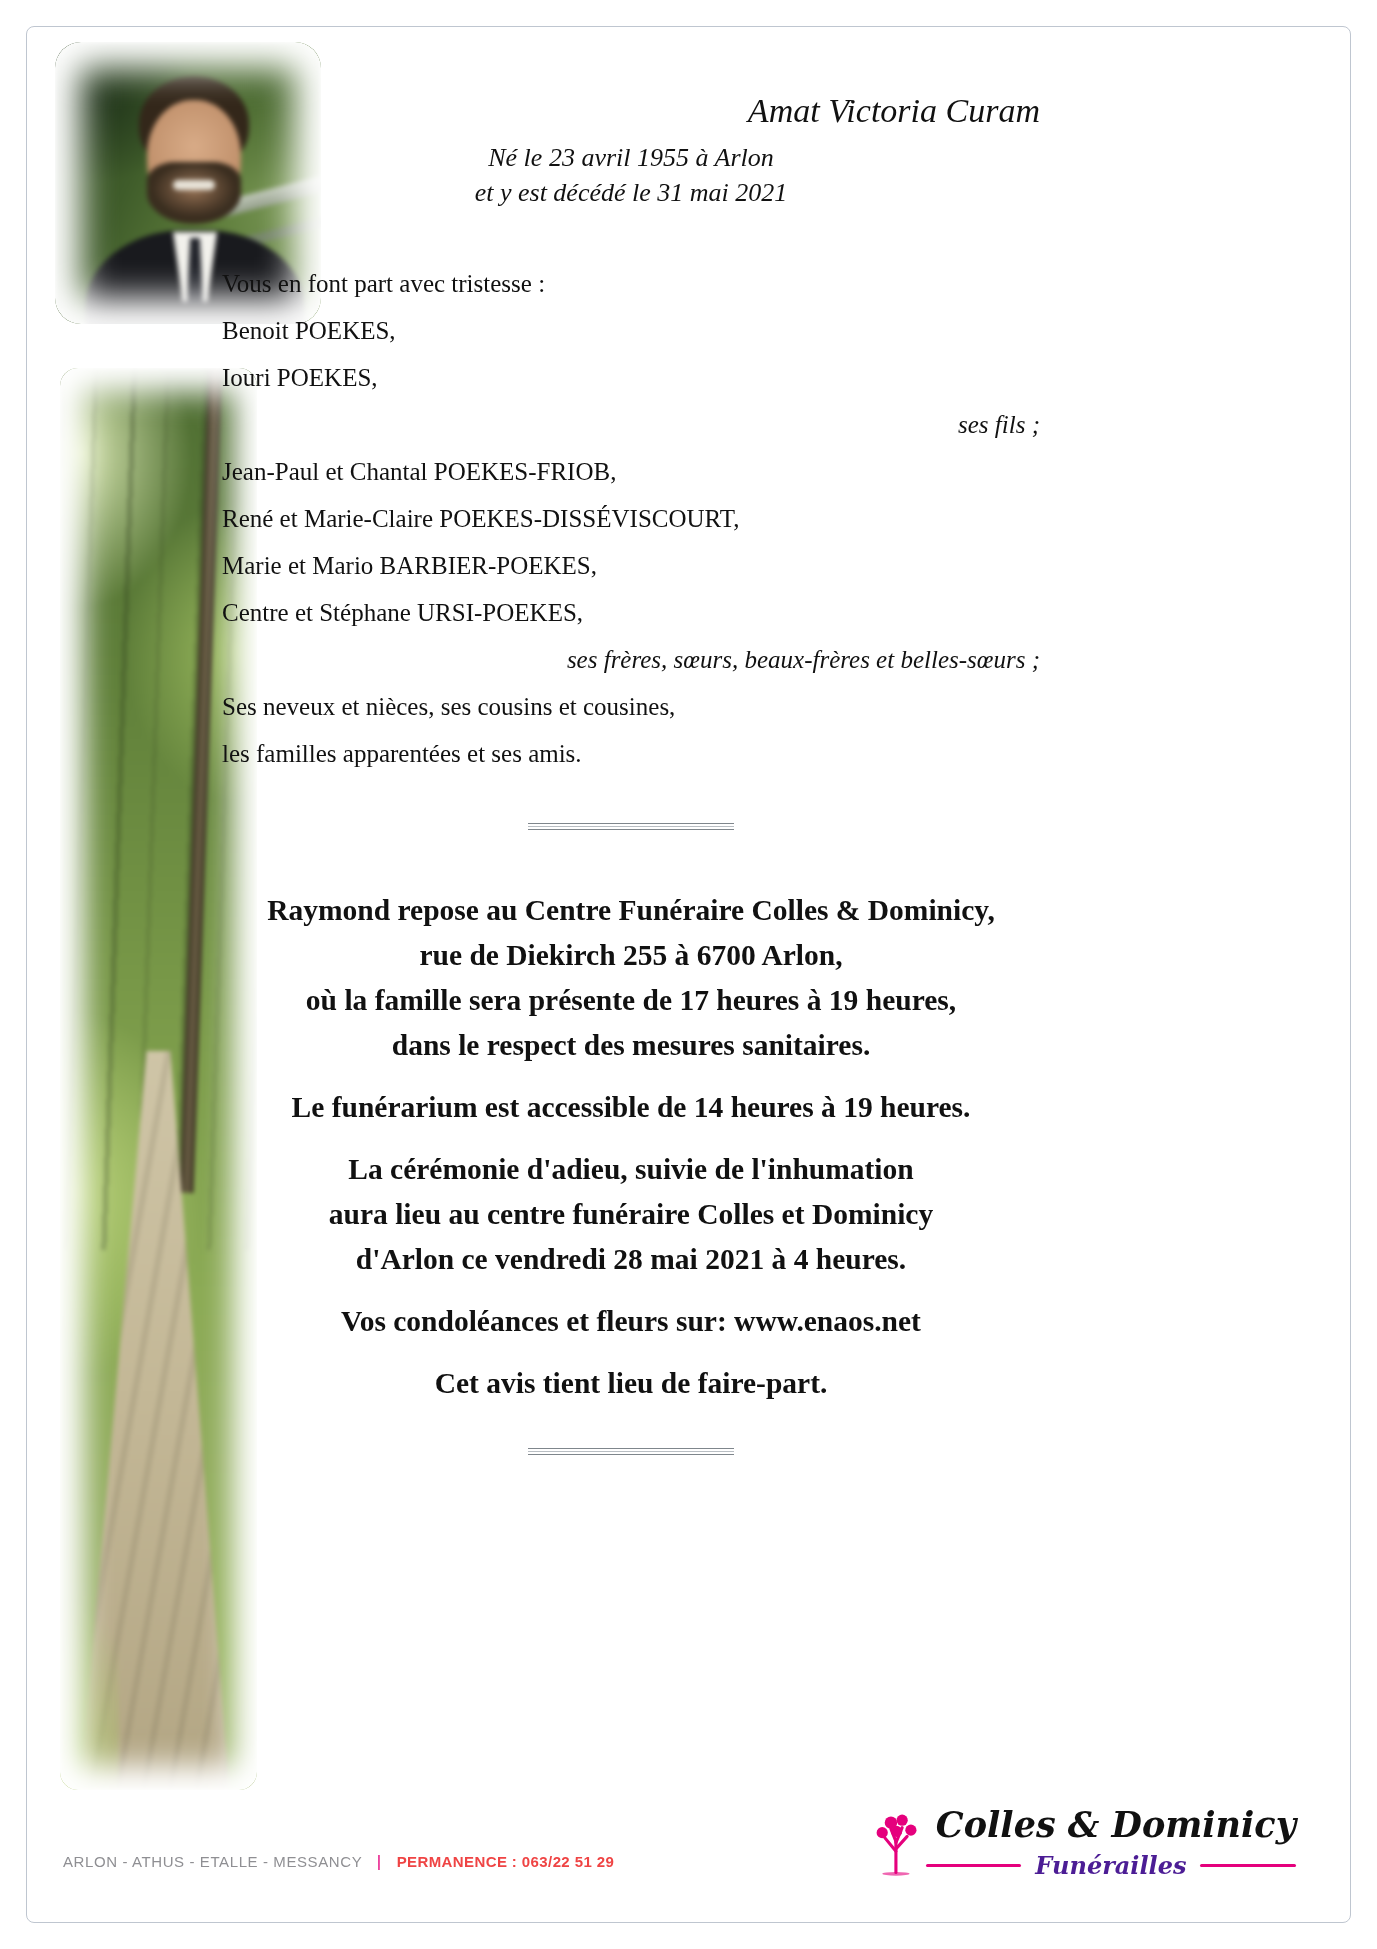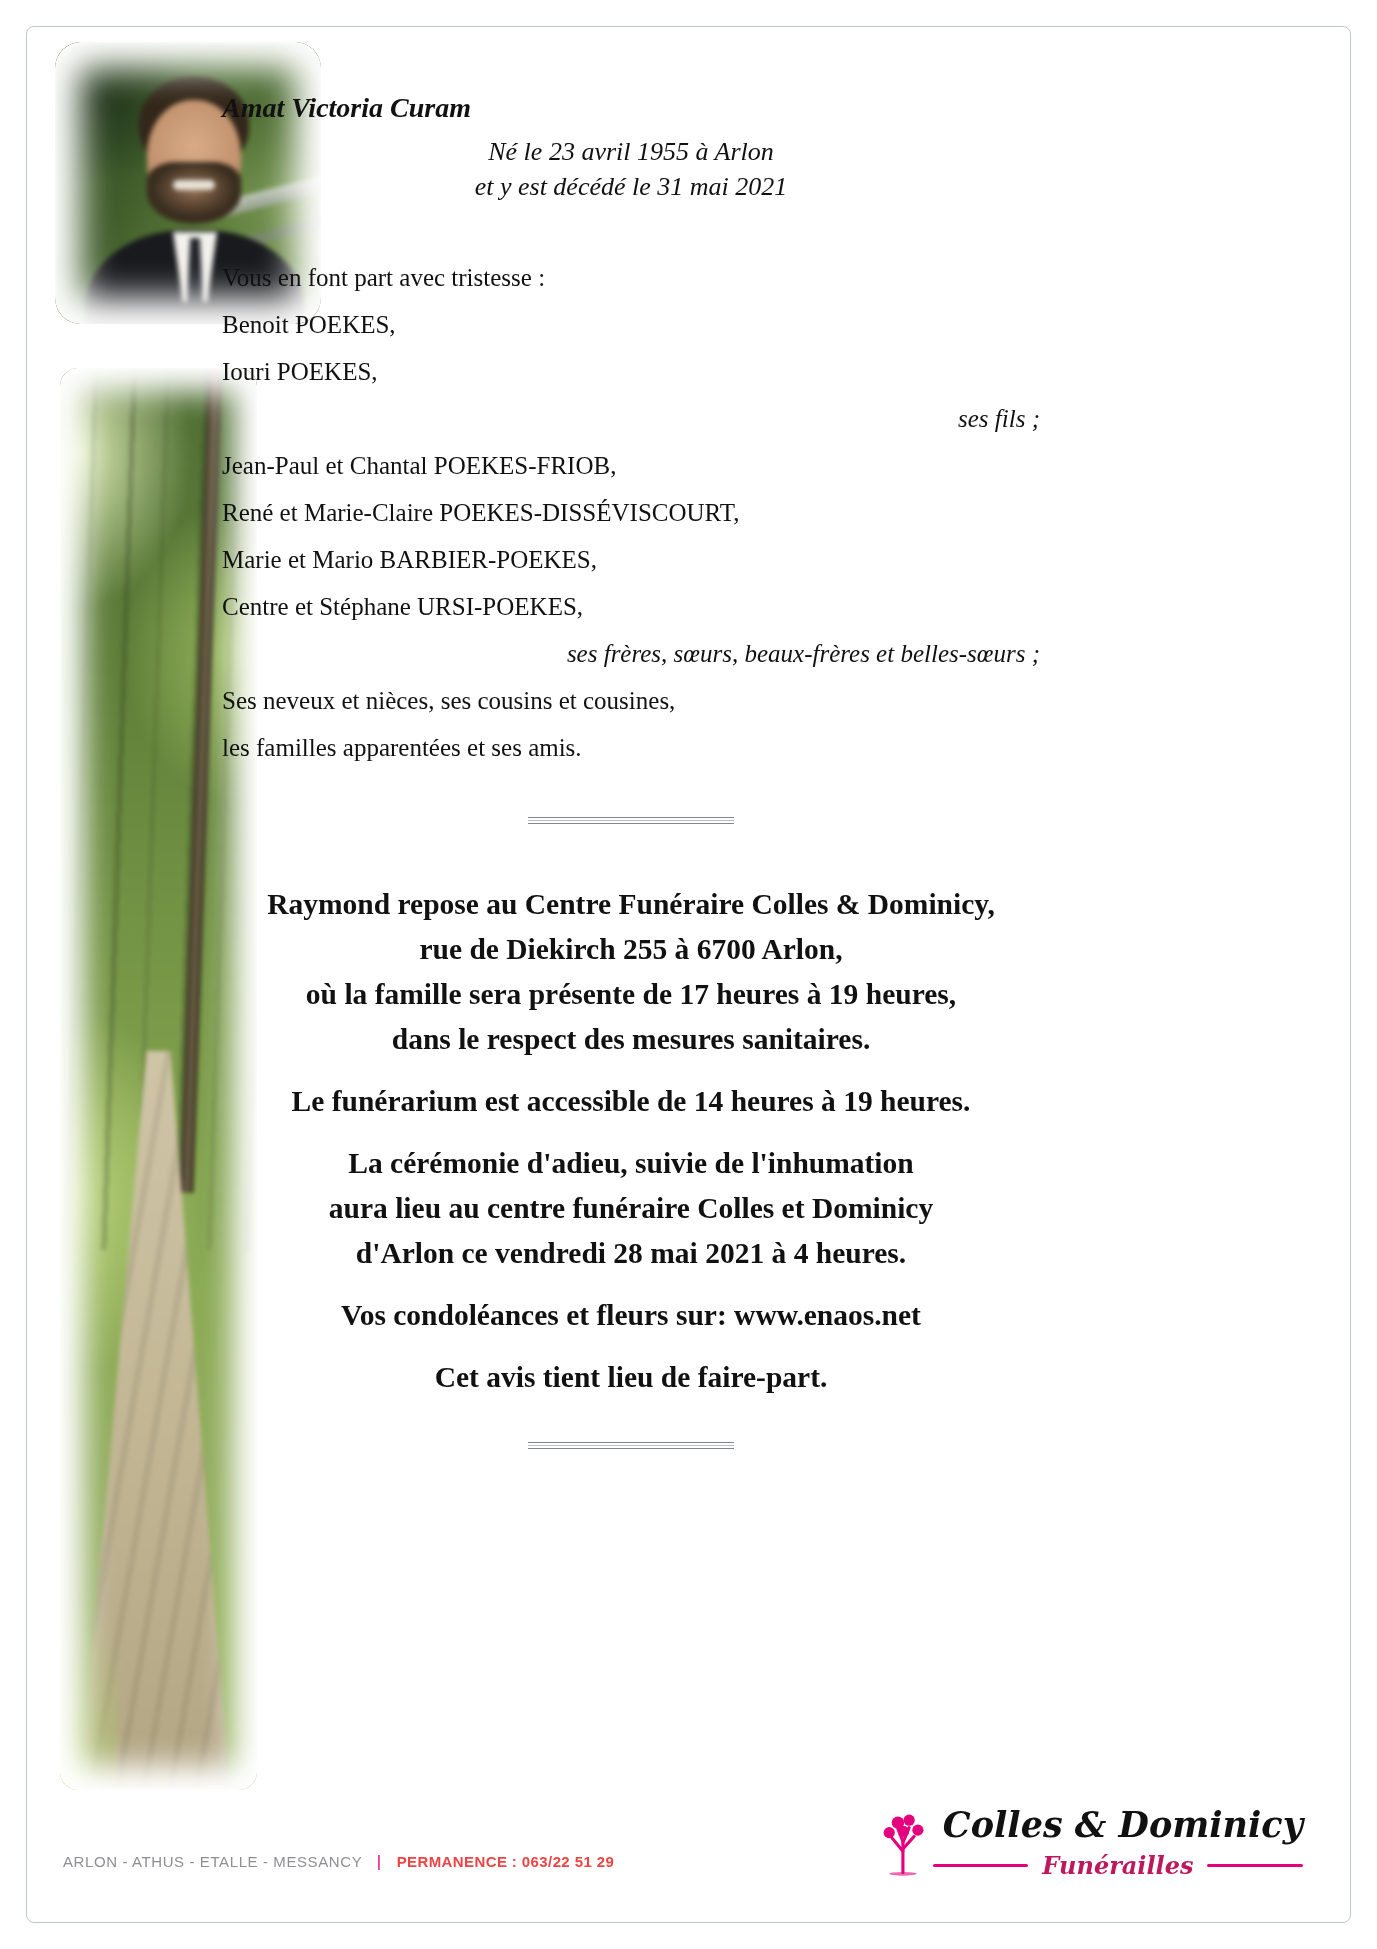--- a/index.html
+++ b/index.html
@@ -62,21 +62,21 @@
   }
   .s-path-shade{position:absolute;left:0;bottom:0;width:100%;height:52%;
     background:repeating-linear-gradient(100deg, rgba(90,84,62,.25) 0 6px, rgba(0,0,0,0) 6px 26px);
     clip-path:polygon(44% 0, 56% 0, 86% 100%, 10% 100%);opacity:.6;}
   .s-grassedge{position:absolute;left:0;bottom:0;width:30%;height:40%;
     background:radial-gradient(120px 260px at 0% 100%, #a9c665 0%, rgba(169,198,101,0) 75%);}
   .s-feather{position:absolute;inset:0;box-shadow:inset 0 0 30px 24px #ffffff;border-radius:18px;}
 
   
   .content{position:absolute;left:222px;top:78px;width:818px;}
-  .motto{font-style:italic;font-size:28px;margin:14px 0 0 0;font-weight:bold;}
+  .motto{font-style:italic;font-size:34px;text-align:right;margin:14px 0 0 0;}
   .title{font-weight:bold;font-size:47px;text-align:center;margin:86px 0 0 0;letter-spacing:.5px;}
   .subtitle{font-style:italic;font-size:26px;text-align:center;line-height:1.35;margin-top:10px;}
 
   .names{margin-top:50px;font-size:25px;}
   .names p{margin:0;line-height:47px;}
   .right-label{font-style:italic;text-align:right;}
 
   .divider{width:206px;height:5px;margin:46px auto 0 auto;
     border-top:1px solid #7f868c;border-bottom:1px solid #7f868c;
     background:linear-gradient(180deg,rgba(0,0,0,0) 40%, #b9bec3 40%, #b9bec3 60%, rgba(0,0,0,0) 60%);}
@@ -88,29 +88,29 @@
 
   
   .footer-left{
     position:absolute;left:63px;top:1852px;
     font-family:"Liberation Sans","DejaVu Sans",sans-serif;font-size:15px;color:#8f8f93;
     letter-spacing:.6px;white-space:nowrap;
   }
   .footer-left .sep{color:#e5007d;margin:0 10px;font-size:17px;}
   .footer-left .permanence{color:#ef4444;font-weight:bold;letter-spacing:.4px;}
 
-  .logo{position:absolute;right:74px;top:1782px;width:430px;height:120px;display:flex;align-items:center;}
+  .logo{position:absolute;right:81px;top:1782px;width:430px;height:120px;display:flex;align-items:center;}
   .logo .tree{width:96px;height:110px;flex:0 0 aupx;}
   .logo-textcol{flex:1;display:flex;flex-direction:column;justify-content:center;}
   .logo-name-row{display:flex;align-items:center;}
   .logo-name-row .pinkline{flex:1;height:3px;background:#e5007d;margin-right:10px;border-radius:2px;}
   .logo-name{font-family:"DejaVu Serif","Liberation Serif",serif;font-style:italic;font-weight:bold;font-size:35px;color:#111;white-space:nowrap;}
   .logo-sub-row{display:flex;align-items:center;margin-top:6px;}
   .logo-sub-row .pinkline{flex:1;height:3px;background:#e5007d;border-radius:2px;}
-  .logo-subtitle{font-family:"DejaVu Serif","Liberation Serif",serif;font-style:italic;font-weight:bold;font-size:24px;color:#be185d;margin:0 14px;white-space:nowrap;}
+  .logo-subtitle{font-family:"DejaVu Serif","Liberation Serif",serif;font-style:italic;font-weight:bold;font-size:24px;color:#4c1d95;margin:0 14px;white-space:nowrap;}
 </style>
 </head>
 <body>
 
 <div class="page">
   <div class="frame"></div>
 
   <div class="portrait">
     <div class="paint">
       <div class="p-bg"></div>

